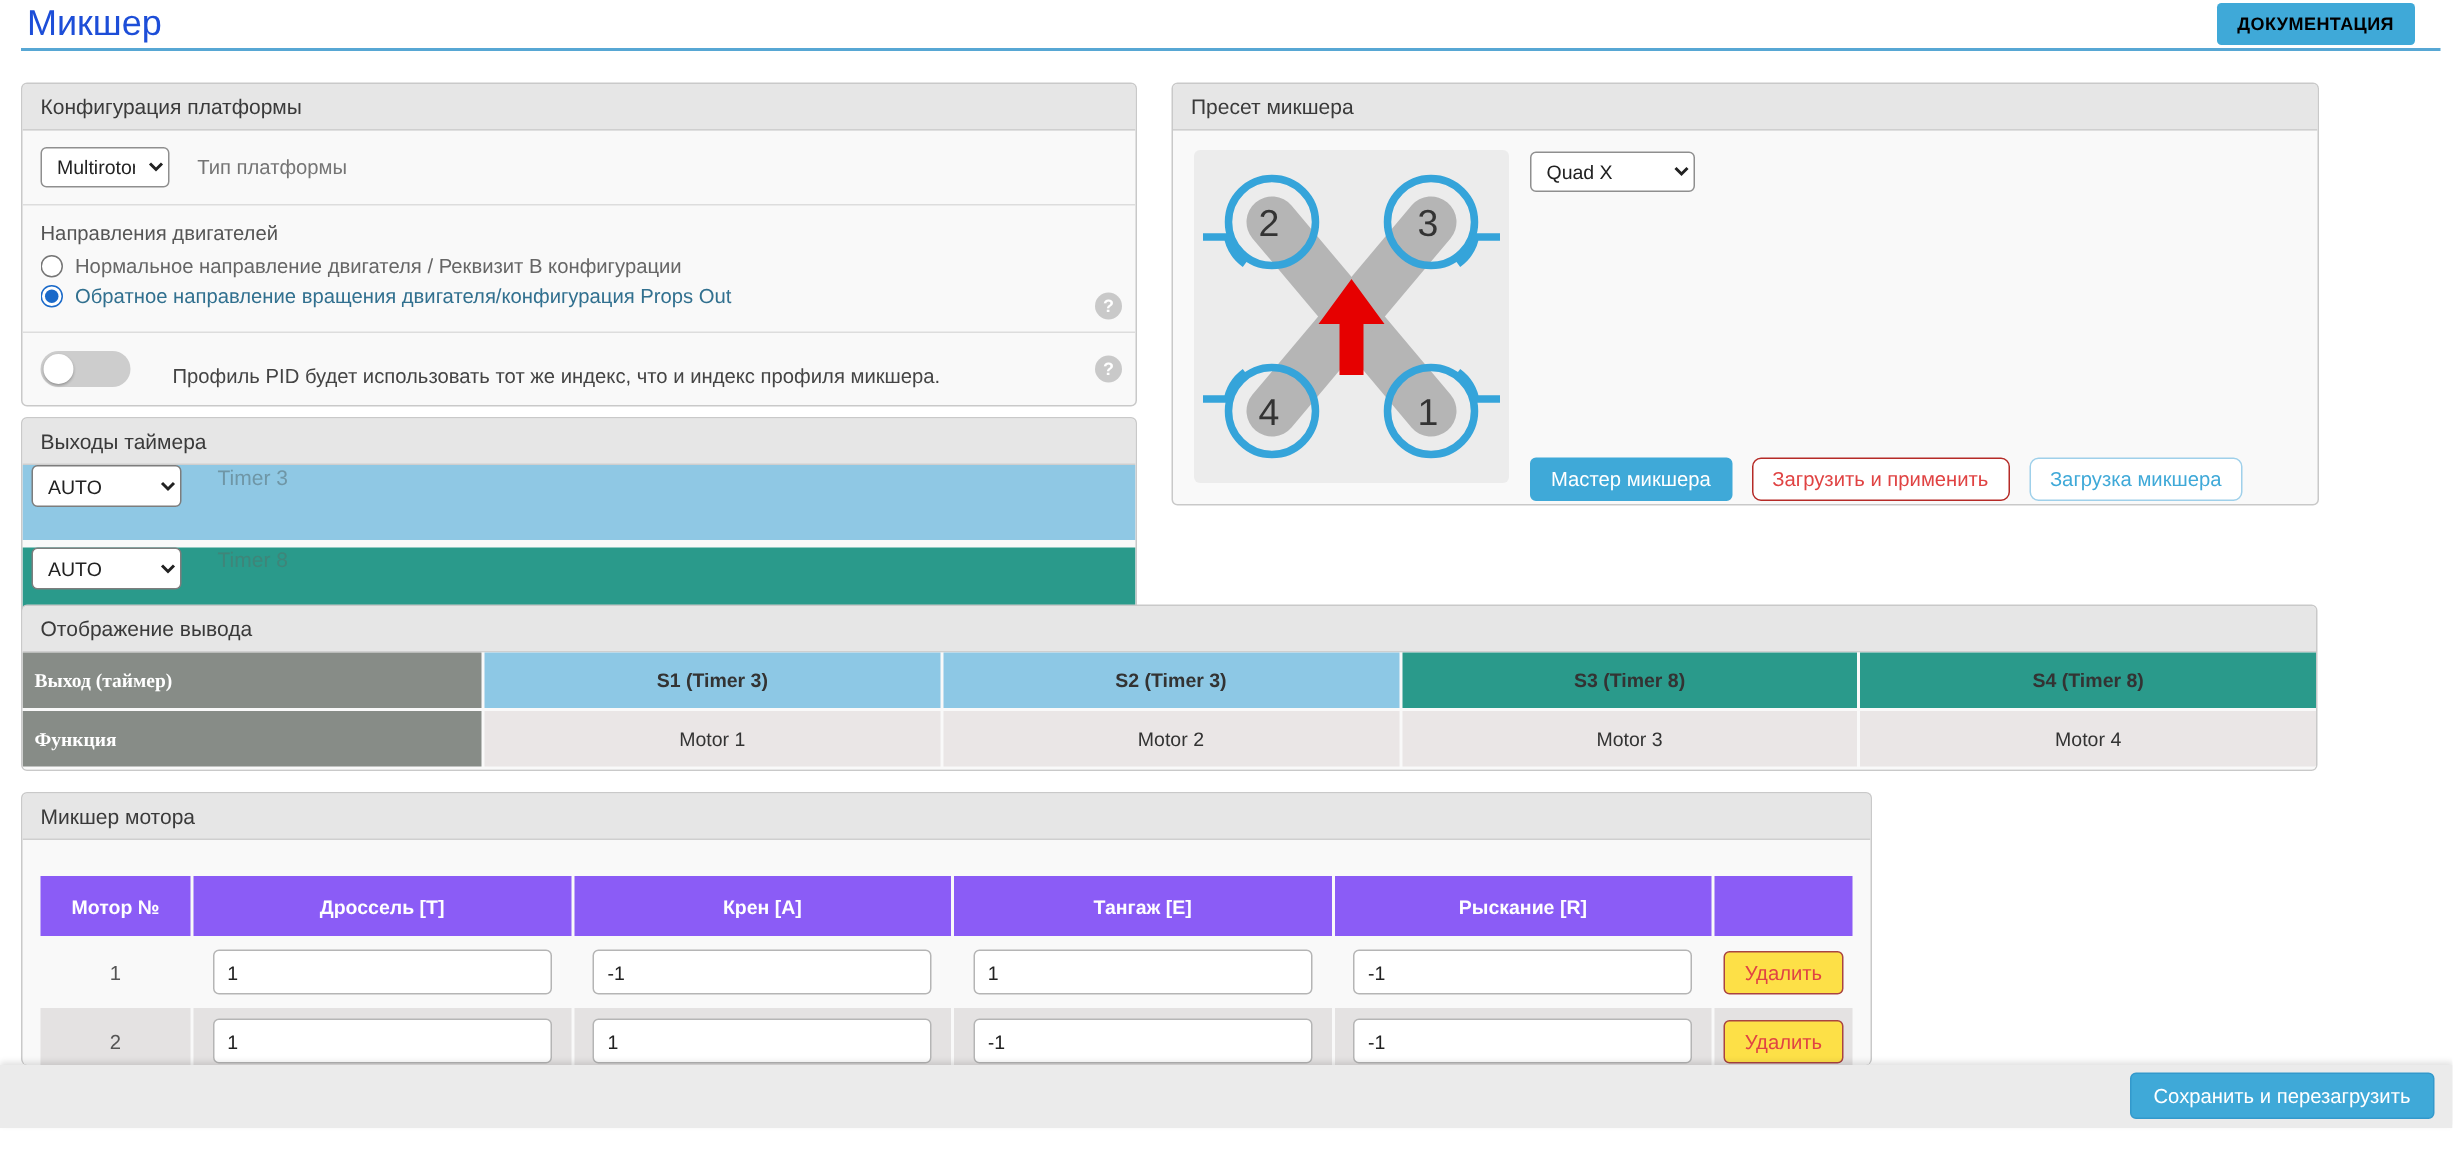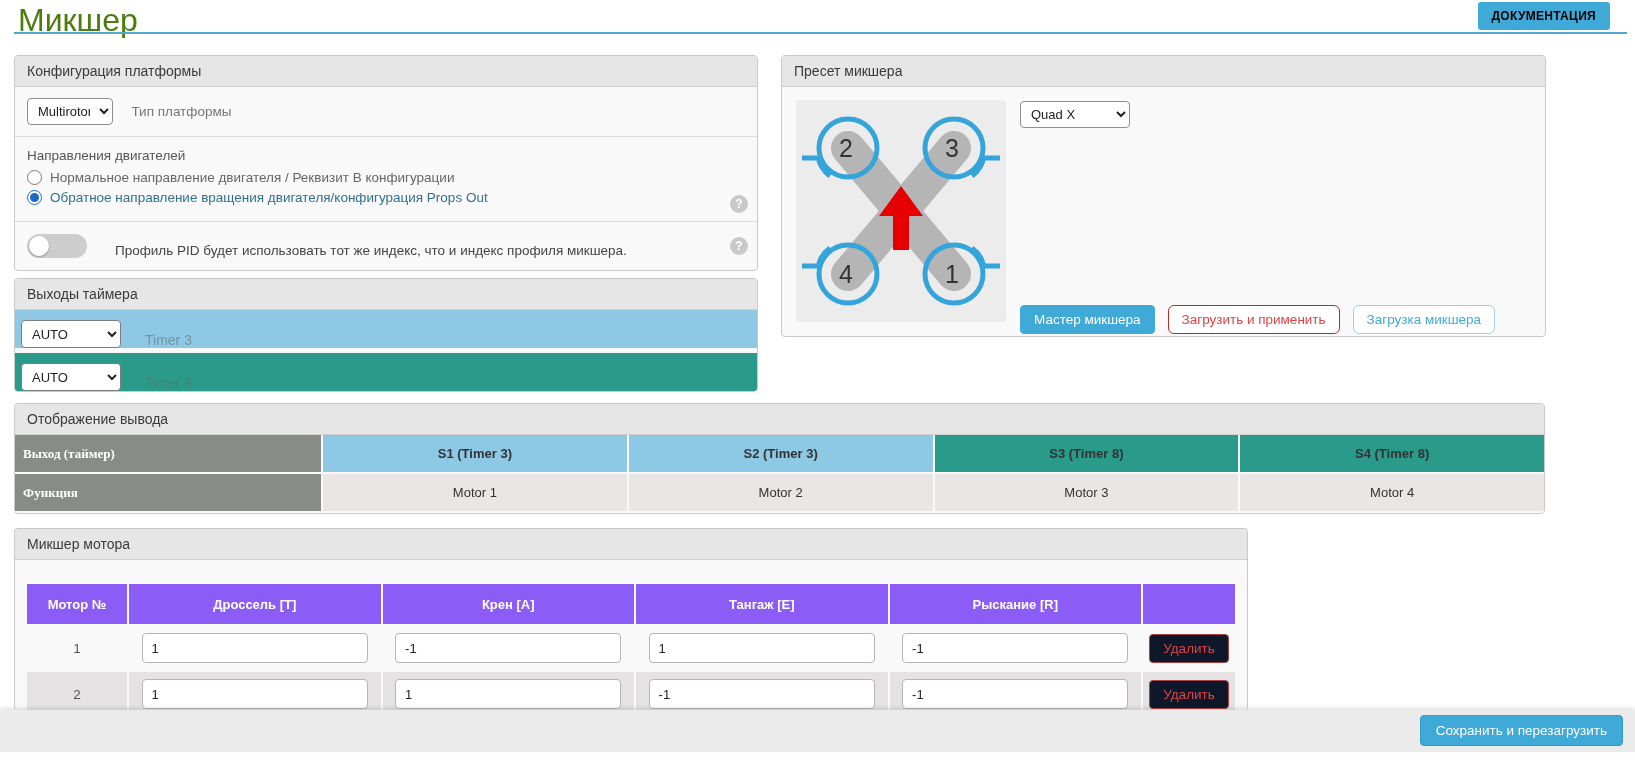--- a/index.html
+++ b/index.html
@@ -1,21 +1,21 @@
 <!DOCTYPE html>
 <html><head>
 <meta charset="utf-8">
 <style>
   * { margin:0; padding:0; box-sizing:border-box; }
   html,body { width:1635px; height:779px; background:#fff; overflow:hidden;
               font-family:"Liberation Sans","DejaVu Sans",sans-serif; }
   body { position:relative; color:#3c3c3c; }
 
   
-  .page-title { position:absolute; left:18px; top:2px; font-size:32px; font-weight:400; color:#4d7c0f; }
+  .page-title { position:absolute; left:18px; top:2px; font-size:24px; font-weight:400; color:#1d4ed8; }
   .doc-btn { position:absolute; right:25px; top:2px; background:#3fa9d8; color:#000000; border:none;
              font-size:12px; font-weight:700; letter-spacing:.3px; padding:7px 14px; border-radius:3px; cursor:pointer; }
   .header-line { position:absolute; left:14px; right:8px; top:32px; height:2px; background:#57a7d4; }
 
   
   .panel { position:absolute; background:#f9f9f9; border:1px solid #c9c9c9; border-radius:4px; overflow:hidden; }
   .panel-header { background:#e6e6e6; border-bottom:1px solid #cfcfcf; padding:7px 12px; font-size:14px; color:#3a3a3a; }
 
   #panel-platform { left:14px; top:55px; width:744px; }
   #panel-timers   { left:14px; top:278px; width:744px; }
@@ -37,21 +37,21 @@
   .help-icon { position:absolute; right:9px; width:18px; height:18px; border-radius:50%; background:#c9c9c9;
                color:#fff; font-size:12px; font-weight:700; text-align:center; line-height:18px; }
   .toggle-row { display:flex; align-items:flex-end; padding:12px; }
   .toggle { appearance:none; -webkit-appearance:none; width:60px; height:24px; border-radius:12px; background:#cdcdcd;
             position:relative; outline:none; cursor:pointer; flex:0 0 auto; }
   .toggle::after { content:""; position:absolute; left:2px; top:2px; width:20px; height:20px; border-radius:50%;
                    background:#fff; box-shadow:0 1px 2px rgba(0,0,0,.3); }
   .toggle-label { font-size:13.5px; color:#444; margin-left:28px; }
 
   
-  .timer-row { height:38px; display:flex; align-items:flex-end; margin-bottom:5px; }
+  .timer-row { height:50px; display:flex; align-items:flex-start; margin-bottom:5px; }
   .timer-row:last-child { margin-bottom:0; }
   .timer-row.blue { background:#8fc8e4; }
   .timer-row.teal { background:#2a9a8b; }
   .timer-select { width:100px; height:28px; margin-left:6px; border-color:#7d7d7d; }
   .timer-label { margin-left:24px; font-size:14px; }
   .timer-row.blue .timer-label { color:#6f96a6; }
   .timer-row.teal .timer-label { color:#3f8579; }
 
   
   .preset-body { position:relative; height:248px; }
@@ -73,21 +73,21 @@
 
   
   .mixer-body { padding:24px 12px 12px; }
   .mix-grid { display:grid; grid-template-columns:100px 1fr 1fr 1fr 1fr 92px; gap:2px; }
   .mix-head { background:#8b5cf6; color:#fff; font-weight:700; font-size:13px; height:40px;
               display:flex; align-items:center; justify-content:center; }
   .mix-row-cell { height:44px; display:flex; align-items:center; justify-content:center; font-size:13.5px; color:#555; }
   .stripe { background:#e4e2e2; }
   .mix-input { width:90%; max-width:280px; height:30px; border:1px solid #b5b5b5; border-radius:4px; padding:2px 9px;
                font-size:13px; color:#222; background:#fff; font-family:"Liberation Sans",sans-serif; }
-  .del-btn { background:#0f172a; border:1px solid #a94442; color:#e04343; border-radius:4px; padding:6px 13px;
+  .del-btn { background:#fde047; border:1px solid #a94442; color:#e04343; border-radius:4px; padding:6px 13px;
              font-size:13.5px; cursor:pointer; font-family:"Liberation Sans",sans-serif; }
 
   
   .save-bar { position:absolute; left:0; right:0; top:710px; height:42px; background:#ebebeb;
               box-shadow:0 -2px 4px rgba(0,0,0,.12); z-index:10; }
   .save-btn { position:absolute; right:12px; top:5px; background:#3fa9d8; border:1px solid #3399cc; color:#fff;
               font-size:13.5px; padding:7px 15px; border-radius:4px; cursor:pointer; font-family:"Liberation Sans",sans-serif; }
 </style>
 </head>
 <body>

